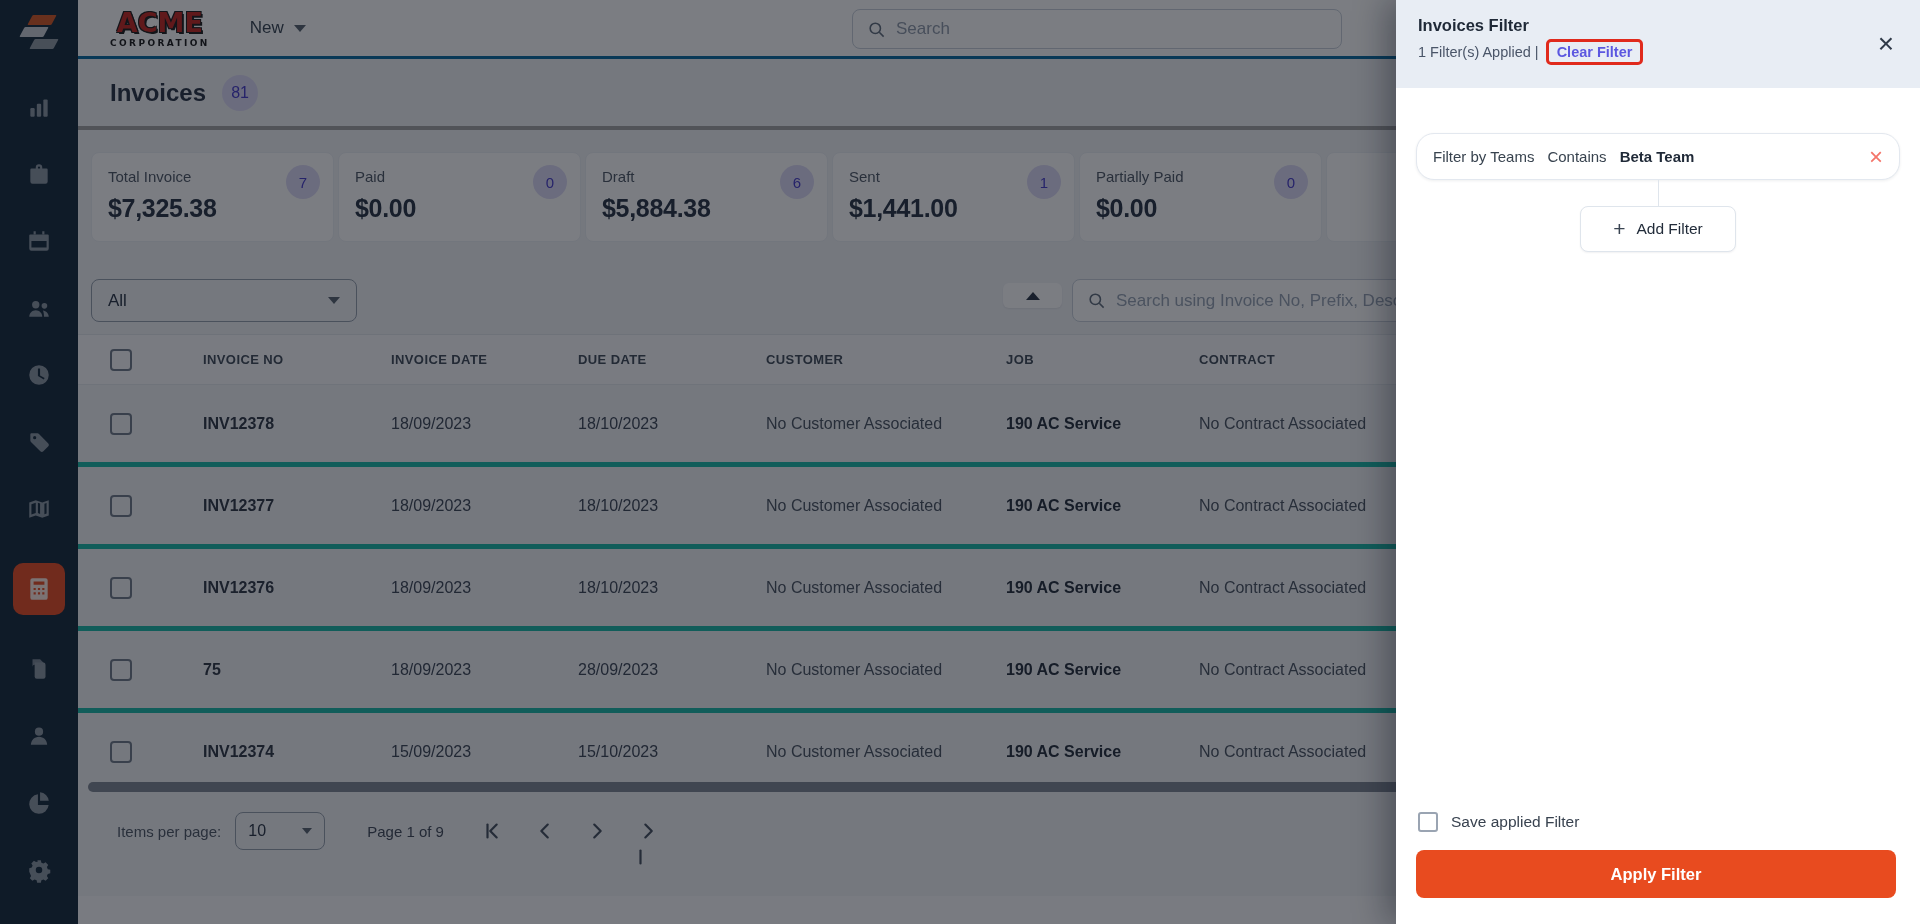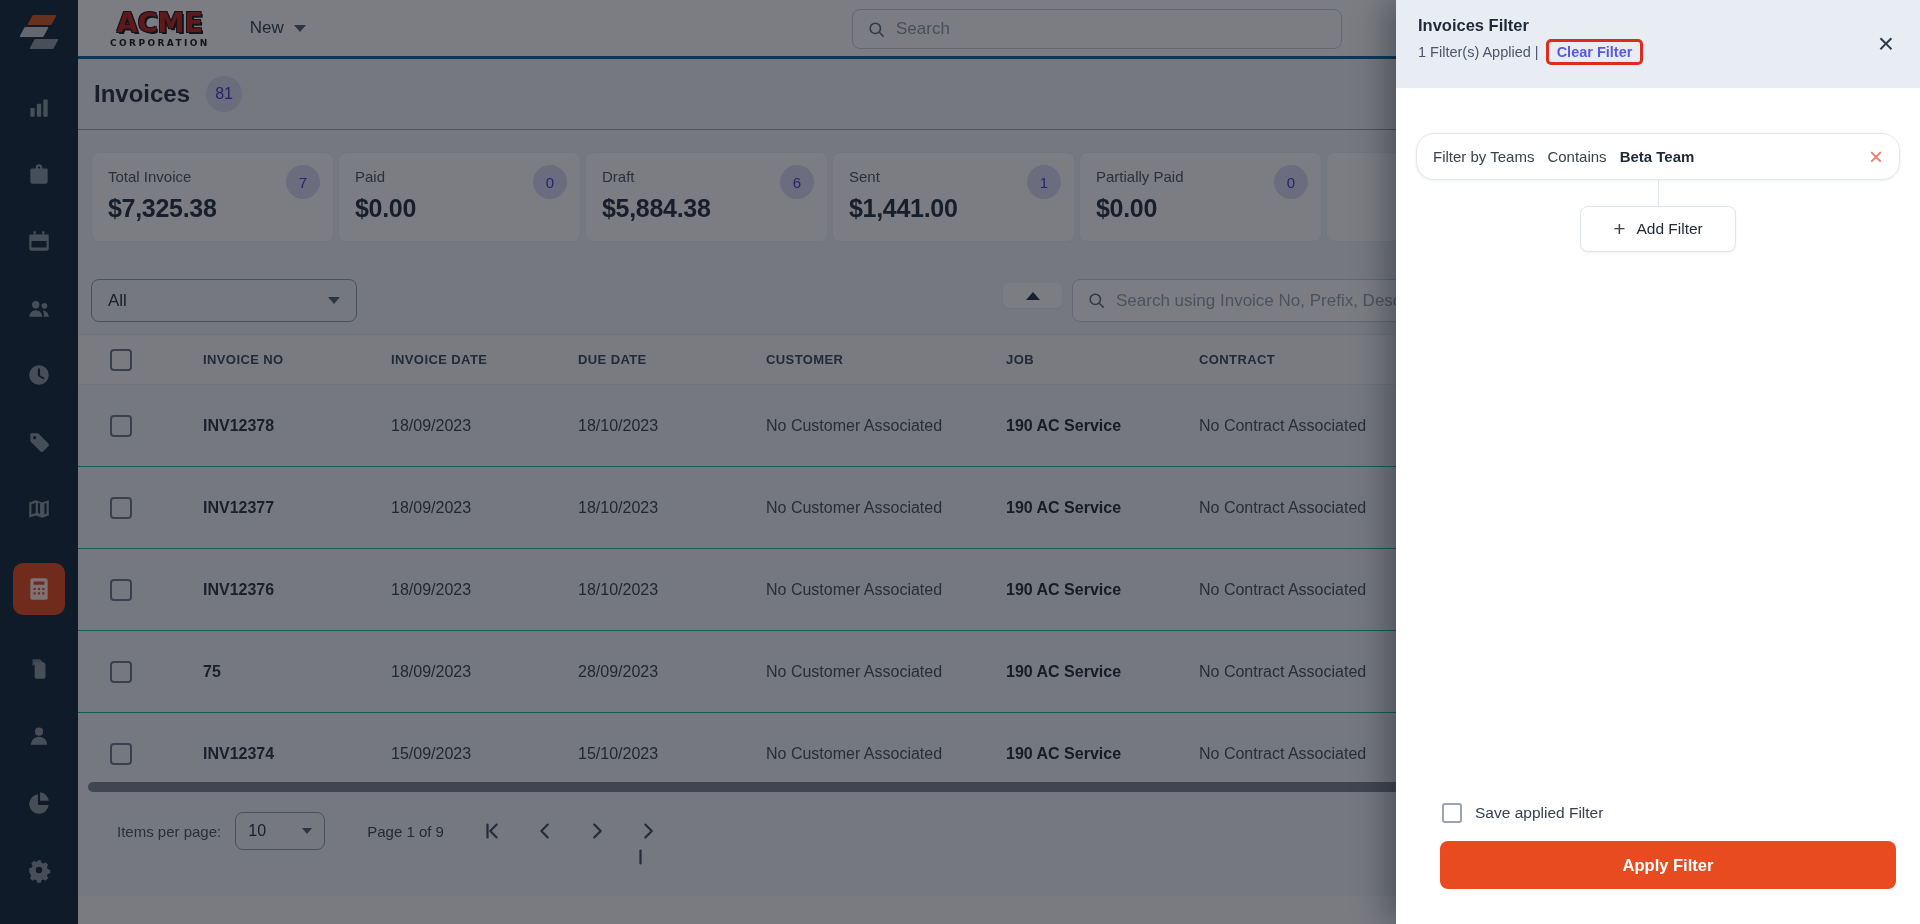--- a/index.html
+++ b/index.html
@@ -28,21 +28,21 @@
                text-shadow:-1px -1px 0 #191919, 1px -1px 0 #191919, -1px 1px 0 #191919, 2px 2px 0 #191919; }
   .brand-bottom { font-family:"DejaVu Sans", sans-serif; font-weight:bold; font-size:9px; color:#141414; letter-spacing:2.4px; margin-top:3px; }
   .new-menu { margin-left:40px; display:flex; align-items:center; gap:10px; font-size:17px; color:#33414f; cursor:pointer; }
   .chev-down { width:0; height:0; border-left:6px solid transparent; border-right:6px solid transparent; border-top:7px solid #55616d; }
   .topbar-search { position:absolute; left:774px; top:9px; width:490px; height:40px; border:1px solid #c7cfda; border-radius:8px;
                    display:flex; align-items:center; padding:0 14px; gap:10px; background:#fff; }
   .topbar-search input { border:none; outline:none; font-size:17px; color:#334155; width:100%; font-family:"Liberation Sans",sans-serif; background:transparent; }
   .topbar-search input::placeholder { color:#8d98a8; }
 
   
-  .page-head { height:71px; display:flex; align-items:center; padding-left:16px; border-bottom:1px solid #a3a3a3; gap:16px; }
+  .page-head { height:71px; display:flex; align-items:center; padding-left:32px; border-bottom:4px solid #a3a3a3; gap:16px; }
   .page-title { font-size:24px; font-weight:bold; color:#253041; }
   .count-badge { width:36px; height:36px; border-radius:50%; background:#dcd9f6; color:#4338ca; font-size:16px;
                  display:flex; align-items:center; justify-content:center; }
 
   
   .cards-row { display:flex; gap:4px; padding-left:13px; margin-top:22px; }
   .card { position:relative; width:243px; height:90px; background:#ffffff; border:1px solid #eceff3; border-radius:8px; padding:15px 16px; flex:none; }
   .card-label { font-size:15px; color:#4b5563; }
   .card-value { font-size:25px; font-weight:bold; color:#243041; margin-top:9px; letter-spacing:-0.3px; }
   .card-count { position:absolute; top:12px; right:13px; width:34px; height:34px; border-radius:50%; background:#dcd9f6;
@@ -61,21 +61,21 @@
   .table-search { position:absolute; left:994px; top:0; width:400px; height:43px; border:1px solid #c7cfda; border-radius:8px;
                   background:#fff; display:flex; align-items:center; padding:0 14px; gap:10px; }
   .table-search input { border:none; outline:none; font-size:17px; width:100%; color:#334155; font-family:"Liberation Sans",sans-serif; background:transparent; }
   .table-search input::placeholder { color:#94a1b2; }
 
   
   .table-wrap { margin-top:12px; border-top:1px solid #e2e6ec; width:1842px; overflow:hidden; }
   .t-head { display:flex; align-items:center; height:50px; background:#fafbfc; border-bottom:1px solid #e5e8ed; }
   .t-head .cell { font-size:13px; font-weight:bold; color:#3c4756; letter-spacing:0.4px; }
   .rows-clip { height:395px; overflow:hidden; }
-  .t-row { display:flex; align-items:center; height:82px; border-bottom:1px solid #14b8a6; background:transparent; }
+  .t-row { display:flex; align-items:center; height:82px; border-bottom:5px solid #14b8a6; background:transparent; }
   .cell { flex:none; padding-right:10px; }
   .c-cb { width:125px; display:flex; align-items:center; }
   .c-no { width:188px; } .c-idate { width:187px; } .c-ddate { width:188px; }
   .c-cust { width:240px; } .c-job { width:193px; } .c-con { width:260px; }
   .cb { width:22px; height:22px; border:2px solid #6e7987; border-radius:4px; margin-left:32px; background:transparent; cursor:pointer; }
   .t-row .c-no { font-size:16px; font-weight:bold; color:#2a3342; }
   .t-row .c-idate, .t-row .c-ddate { font-size:16px; color:#394база; }
   .t-row .c-idate, .t-row .c-ddate { font-size:16px; color:#394353; }
   .t-row .c-cust, .t-row .c-con { font-size:16px; color:#46505e; }
   .t-row .c-job { font-size:16px; font-weight:bold; color:#212a38; }
@@ -113,21 +113,21 @@
                  box-shadow:0 1px 3px rgba(16,24,40,0.07); display:flex; align-items:center; padding:0 16px; gap:13px; }
   .fc-field, .fc-op { font-size:15px; color:#38434f; }
   .fc-val { font-size:15px; font-weight:bold; color:#1f2937; }
   .fc-remove { margin-left:auto; color:#f4756a; font-size:24px; line-height:1; cursor:pointer; }
   .connector { width:0; height:26px; border-left:1px solid #dfe5ec; margin:0 auto; }
   .add-filter-btn { width:156px; height:46px; margin:0 auto; border:1px solid #dfe5ec; border-radius:8px; background:#fff;
                     box-shadow:0 1px 2px rgba(16,24,40,0.06); display:flex; align-items:center; justify-content:center; gap:11px; cursor:pointer; }
   .af-plus { font-size:21px; color:#3a4552; line-height:1; margin-top:-2px; }
   .af-label { font-size:15.5px; color:#222c3a; }
 
-  .drawer-foot { position:absolute; left:0; right:0; bottom:16px; padding:0 24px 19px 20px;margin-left:24px; }
+  .drawer-foot { position:absolute; left:0; right:0; bottom:7px; padding:0 24px 19px 20px; }
   .save-row { display:flex; align-items:center; margin-bottom:18px; margin-left:2px; }
   .save-cb { width:20px; height:20px; border:2px solid #9aa4b2; border-radius:3px; background:#fff; cursor:pointer; }
   .save-label { margin-left:13px; font-size:15.5px; color:#38424f; }
   .apply-btn { width:100%; height:48px; background:#e84b1f; border:none; border-radius:8px; color:#ffffff;
                font-size:16.5px; font-weight:bold; font-family:"Liberation Sans",sans-serif; cursor:pointer; }
   .search-glyph svg { width:19px; height:19px; stroke:#5d6a7a; stroke-width:2; fill:none; display:block; }
 </style>
 </head>
 <body>
 

